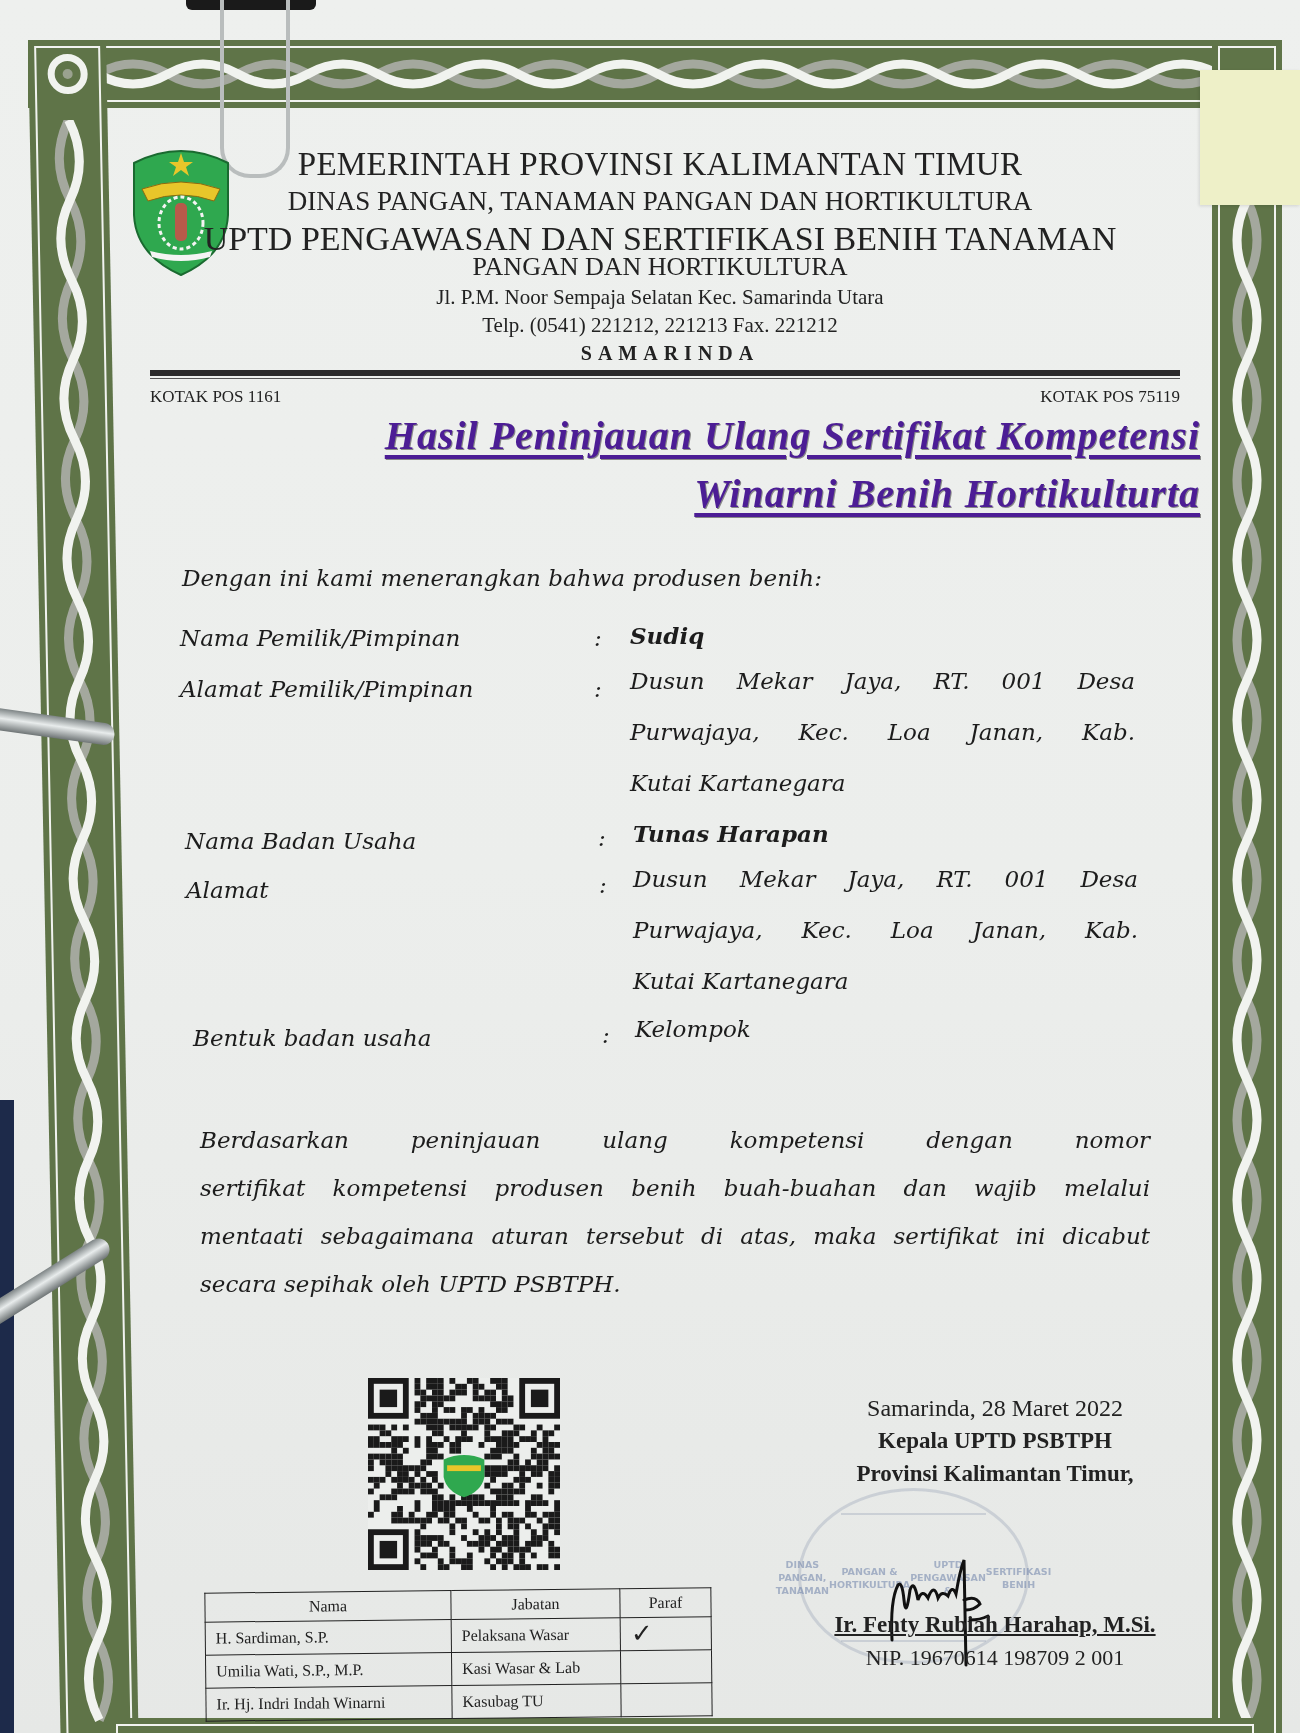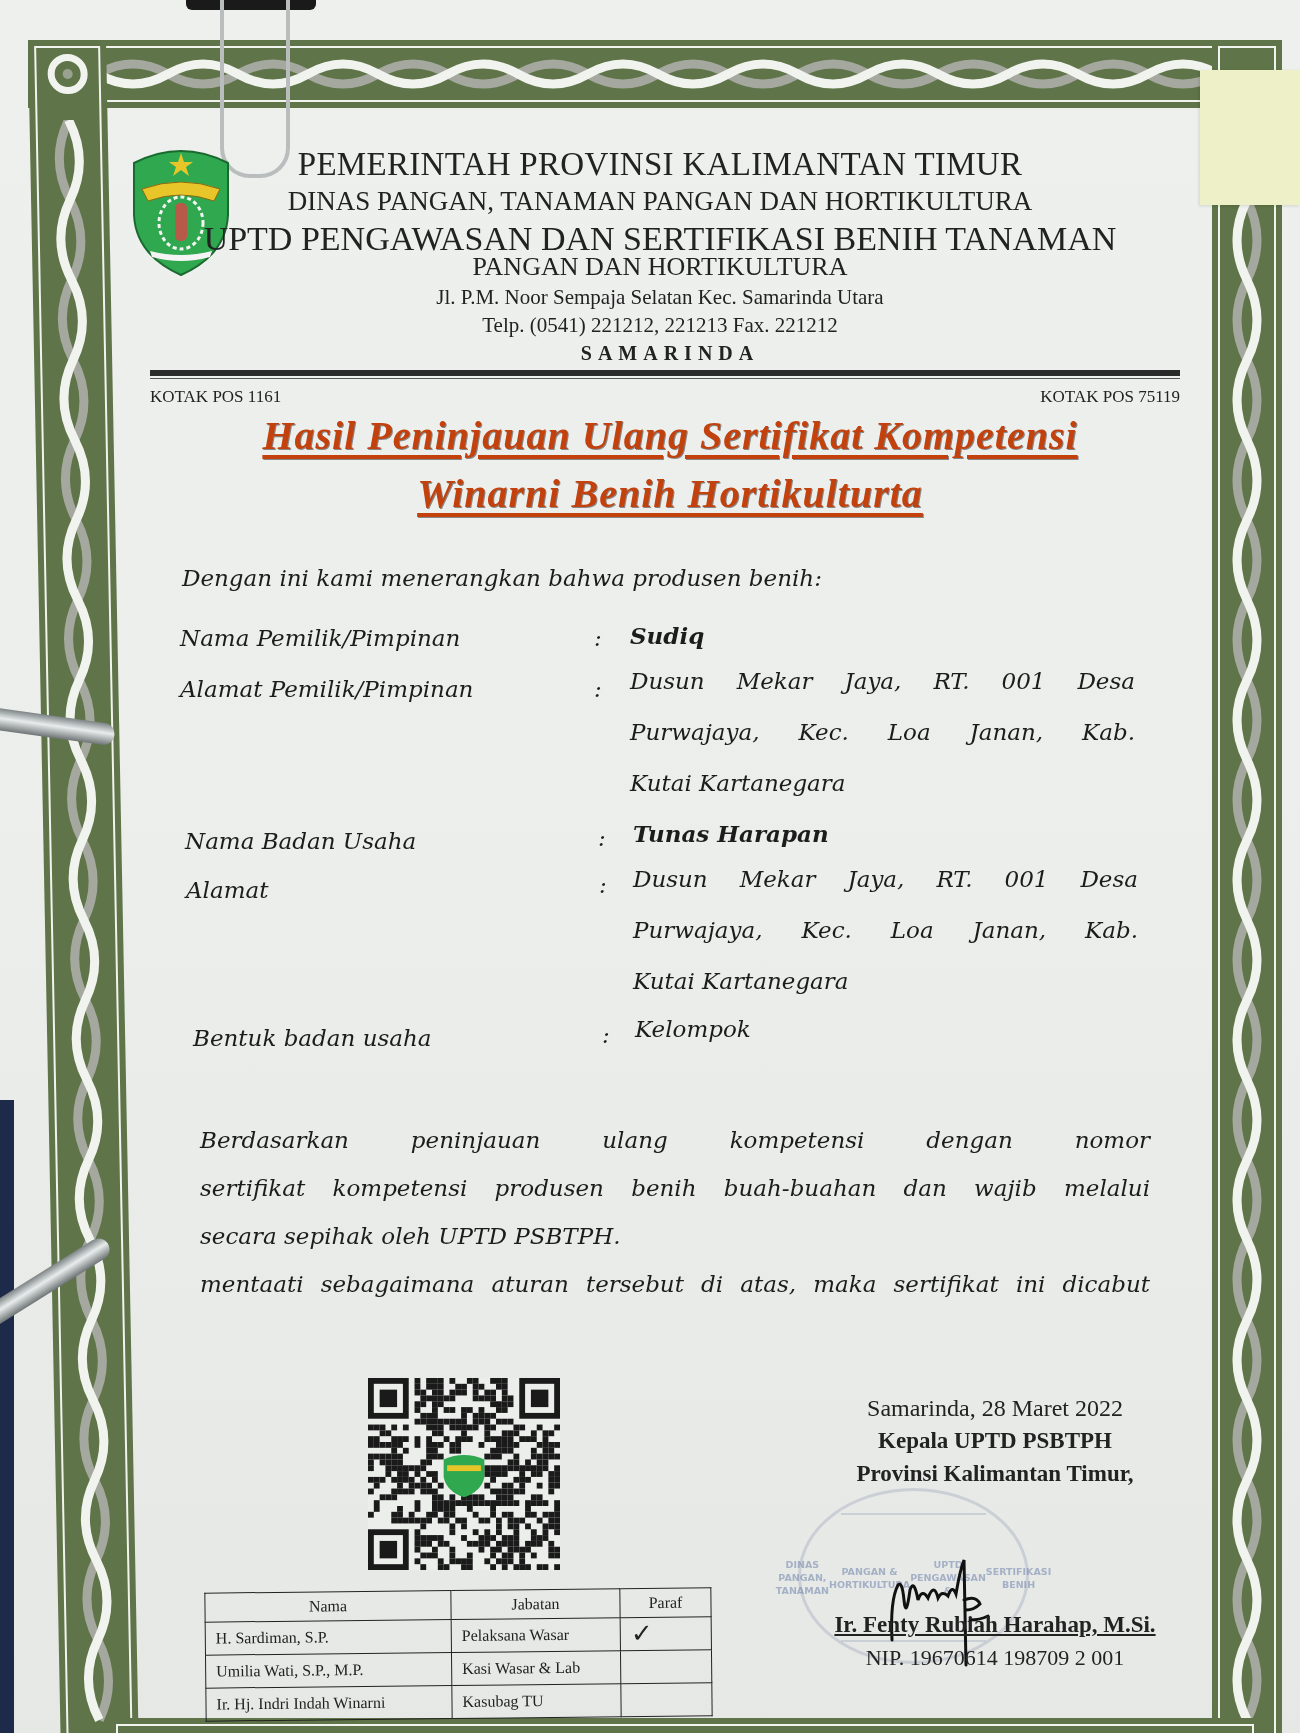--- a/index.html
+++ b/index.html
@@ -32,21 +32,21 @@
   .h4{top:252px;font-size:26px;}
   .h5{top:285px;font-size:21px;}
   .h6{top:313px;font-size:21px;}
   .pos{position:absolute;top:343px;font-size:17px;margin-top:44px;}
   .pos-left{left:150px;}
   .pos-right{right:120px;}
   .city{position:absolute;left:500px;width:340px;top:342px;text-align:center;font-size:20px;font-weight:bold;letter-spacing:6px;}
   .rule{position:absolute;left:150px;top:370px;width:1030px;height:6px;background:#2a2a2a;}
   .rule2{position:absolute;left:150px;top:378px;width:1030px;height:1px;background:#555;}
   
-  .title{position:absolute;left:140px;width:1060px;text-align:center;font-family:"Liberation Serif",serif;font-weight:bold;font-style:italic;text-decoration:underline;text-underline-offset:6px;color:#c2410c;text-shadow:1px 1px 0 #888;}
+  .title{position:absolute;left:140px;width:1060px;text-align:right;font-family:"Liberation Serif",serif;font-weight:bold;font-style:italic;text-decoration:underline;text-underline-offset:6px;color:#4c1d95;text-shadow:1px 1px 0 #888;}
   .t1{top:412px;font-size:40px;letter-spacing:1px;}
   .t2{top:470px;font-size:40px;letter-spacing:1px;}
   
   .it{font-family:"DejaVu Serif",serif;font-style:italic;color:#1c1c1c;}
   .intro{position:absolute;left:182px;top:565px;font-size:23px;}
   .lbl{position:absolute;left:180px;font-size:23px;}
   .colon{position:absolute;left:594px;font-size:23px;}
   .val{position:absolute;left:630px;width:505px;font-size:23px;text-align:justify;text-align-last:left;}
   .val.b{font-weight:bold;}
   .addr-line{display:block;height:51px;text-align:justify;text-align-last:justify;}
@@ -163,22 +163,22 @@
   <span class="addr-line last">Kutai Kartanegara</span>
 </div>
 
 <div class="lbl it" style="top:1025px;left:193px">Bentuk badan usaha</div>
 <div class="colon it" style="top:1022px;left:602px">:</div>
 <div class="val it" style="top:1016px;left:635px">Kelompok</div>
 
 <div class="para it">
   <span class="pl">Berdasarkan peninjauan ulang kompetensi dengan nomor</span>
   <span class="pl">sertifikat kompetensi produsen benih buah-buahan dan wajib melalui</span>
+  <span class="pl">mentaati sebagaimana aturan tersebut di atas, maka sertifikat ini dicabut</span>
   <span class="pl last">secara sepihak oleh UPTD PSBTPH.</span>
-  <span class="pl">mentaati sebagaimana aturan tersebut di atas, maka sertifikat ini dicabut</span>
 </div>
 
 <svg class="qr" id="qr" viewBox="0 0 33 33">
     <rect x="0" y="0" width="33" height="33" fill="#eceeec"></rect>
     <rect x="8" y="0" width="1" height="1" fill="#1a1a1a"></rect>
     <rect x="10" y="0" width="1" height="1" fill="#1a1a1a"></rect>
     <rect x="11" y="0" width="1" height="1" fill="#1a1a1a"></rect>
     <rect x="12" y="0" width="1" height="1" fill="#1a1a1a"></rect>
     <rect x="14" y="0" width="1" height="1" fill="#1a1a1a"></rect>
     <rect x="17" y="0" width="1" height="1" fill="#1a1a1a"></rect>

